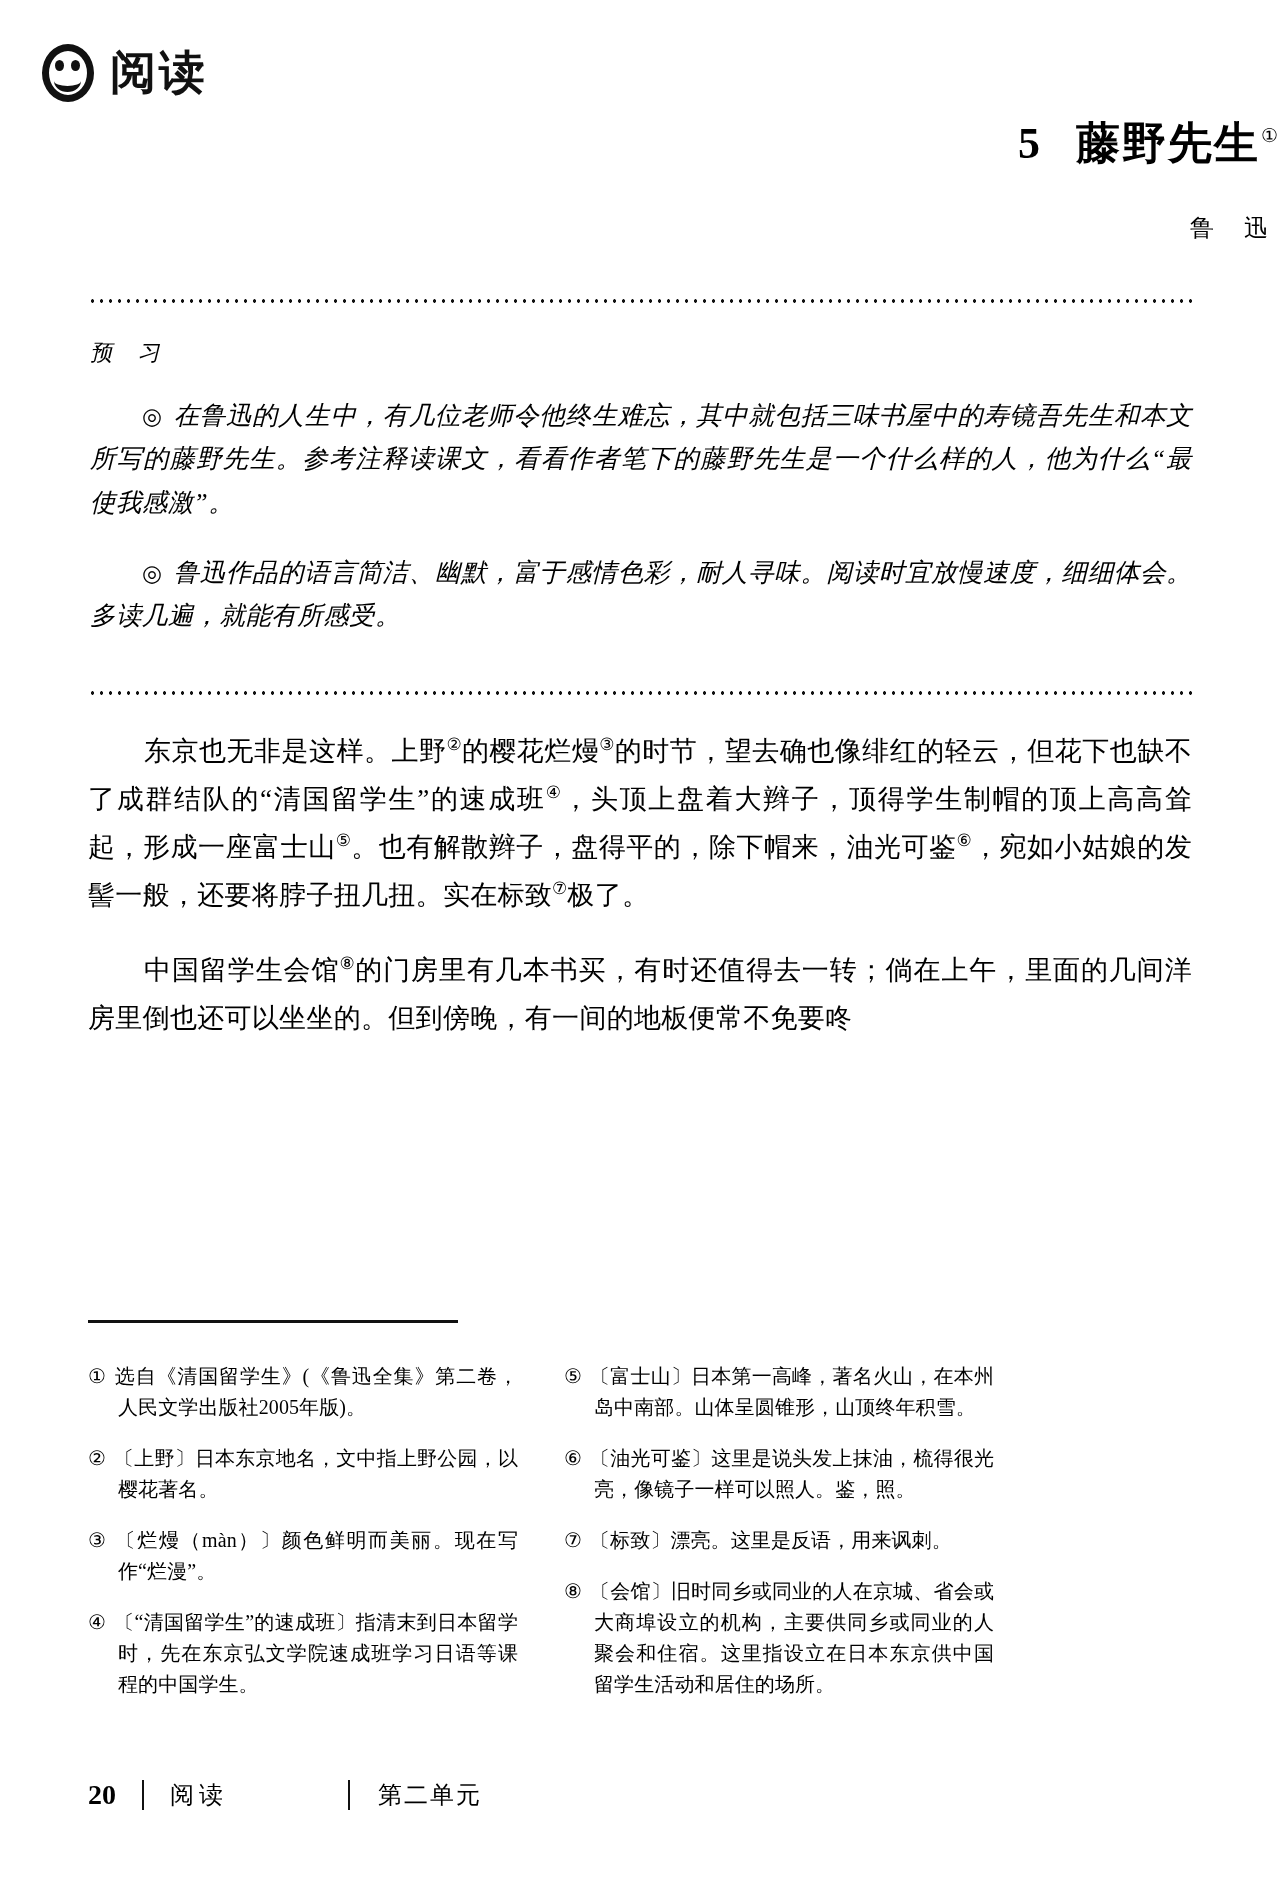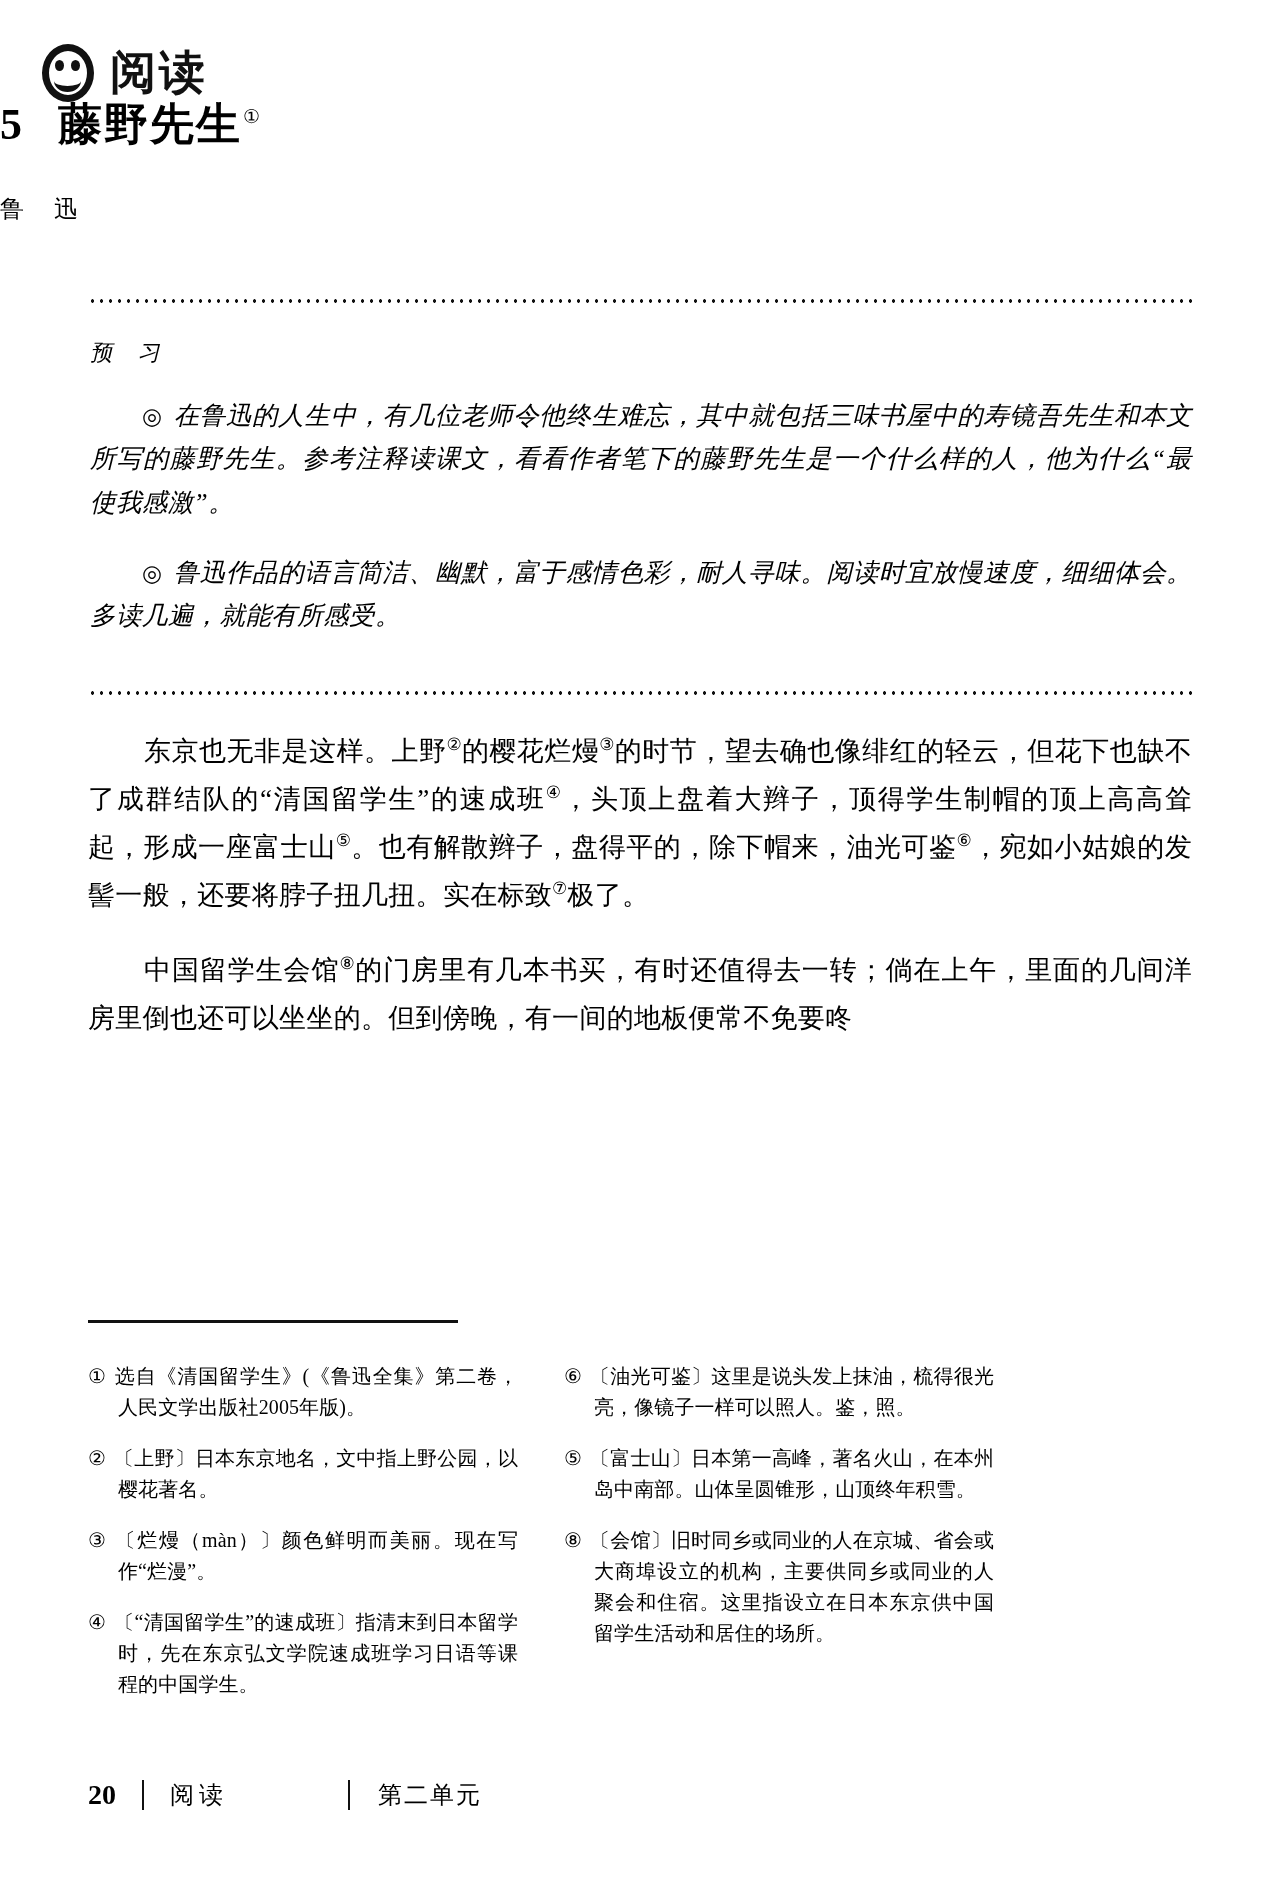--- a/index.html
+++ b/index.html
@@ -68,22 +68,22 @@
     letter-spacing: 3px;
     line-height: 1;
     color: #111;
   }
 
   
   .title-block {
     position: absolute;
     left: 0;
     right: 0;
-    top: 100px;
-    text-align: left;
+    top: 119px;
+    text-align: right;
   }
   .lesson-title {
     font-size: 44px;
     font-weight: 700;
     letter-spacing: 2px;
     line-height: 1.15;
     color: #000;
     white-space: nowrap;
   }
   .lesson-num { margin-right: 34px; font-family: "Liberation Serif", serif; }
@@ -265,22 +265,23 @@
   <div class="footnotes">
     <div class="fn-rule"></div>
     <div class="fn-cols">
       <div class="fn-col">
         <p class="fn-item"><span class="fn-mark">①</span><span>选自《清国留学生》(《鲁迅全集》第二卷，人民文学出版社2005年版)。</span></p>
         <p class="fn-item"><span class="fn-mark">②</span><span>〔上野〕日本东京地名，文中指上野公园，以樱花著名。</span></p>
         <p class="fn-item"><span class="fn-mark">③</span><span>〔烂熳（màn）〕颜色鲜明而美丽。现在写作“烂漫”。</span></p>
         <p class="fn-item"><span class="fn-mark">④</span><span>〔“清国留学生”的速成班〕指清末到日本留学时，先在东京弘文学院速成班学习日语等课程的中国学生。</span></p>
       </div>
       <div class="fn-col">
+        <p class="fn-item"><span class="fn-mark">⑤</span><span>〔富士山〕日本第一高峰，著名火山，在本州岛中南部。山体呈圆锥形，山顶终年积雪。</span></p>
         <p class="fn-item"><span class="fn-mark">⑥</span><span>〔油光可鉴〕这里是说头发上抹油，梳得很光亮，像镜子一样可以照人。鉴，照。</span></p>
-        <p class="fn-item"><span class="fn-mark">⑤</span><span>〔富士山〕日本第一高峰，著名火山，在本州岛中南部。山体呈圆锥形，山顶终年积雪。</span></p>
+        <p class="fn-item"><span class="fn-mark">⑦</span><span>〔标致〕漂亮。这里是反语，用来讽刺。</span></p>
         <p class="fn-item"><span class="fn-mark">⑧</span><span>〔会馆〕旧时同乡或同业的人在京城、省会或大商埠设立的机构，主要供同乡或同业的人聚会和住宿。这里指设立在日本东京供中国留学生活动和居住的场所。</span></p>
       </div>
     </div>
   </div>
 
   <div class="footer">
     <span class="folio">20</span>
     <span class="vrule"></span>
     <span class="footer-section">阅读</span>
     <span class="vrule2"></span>

